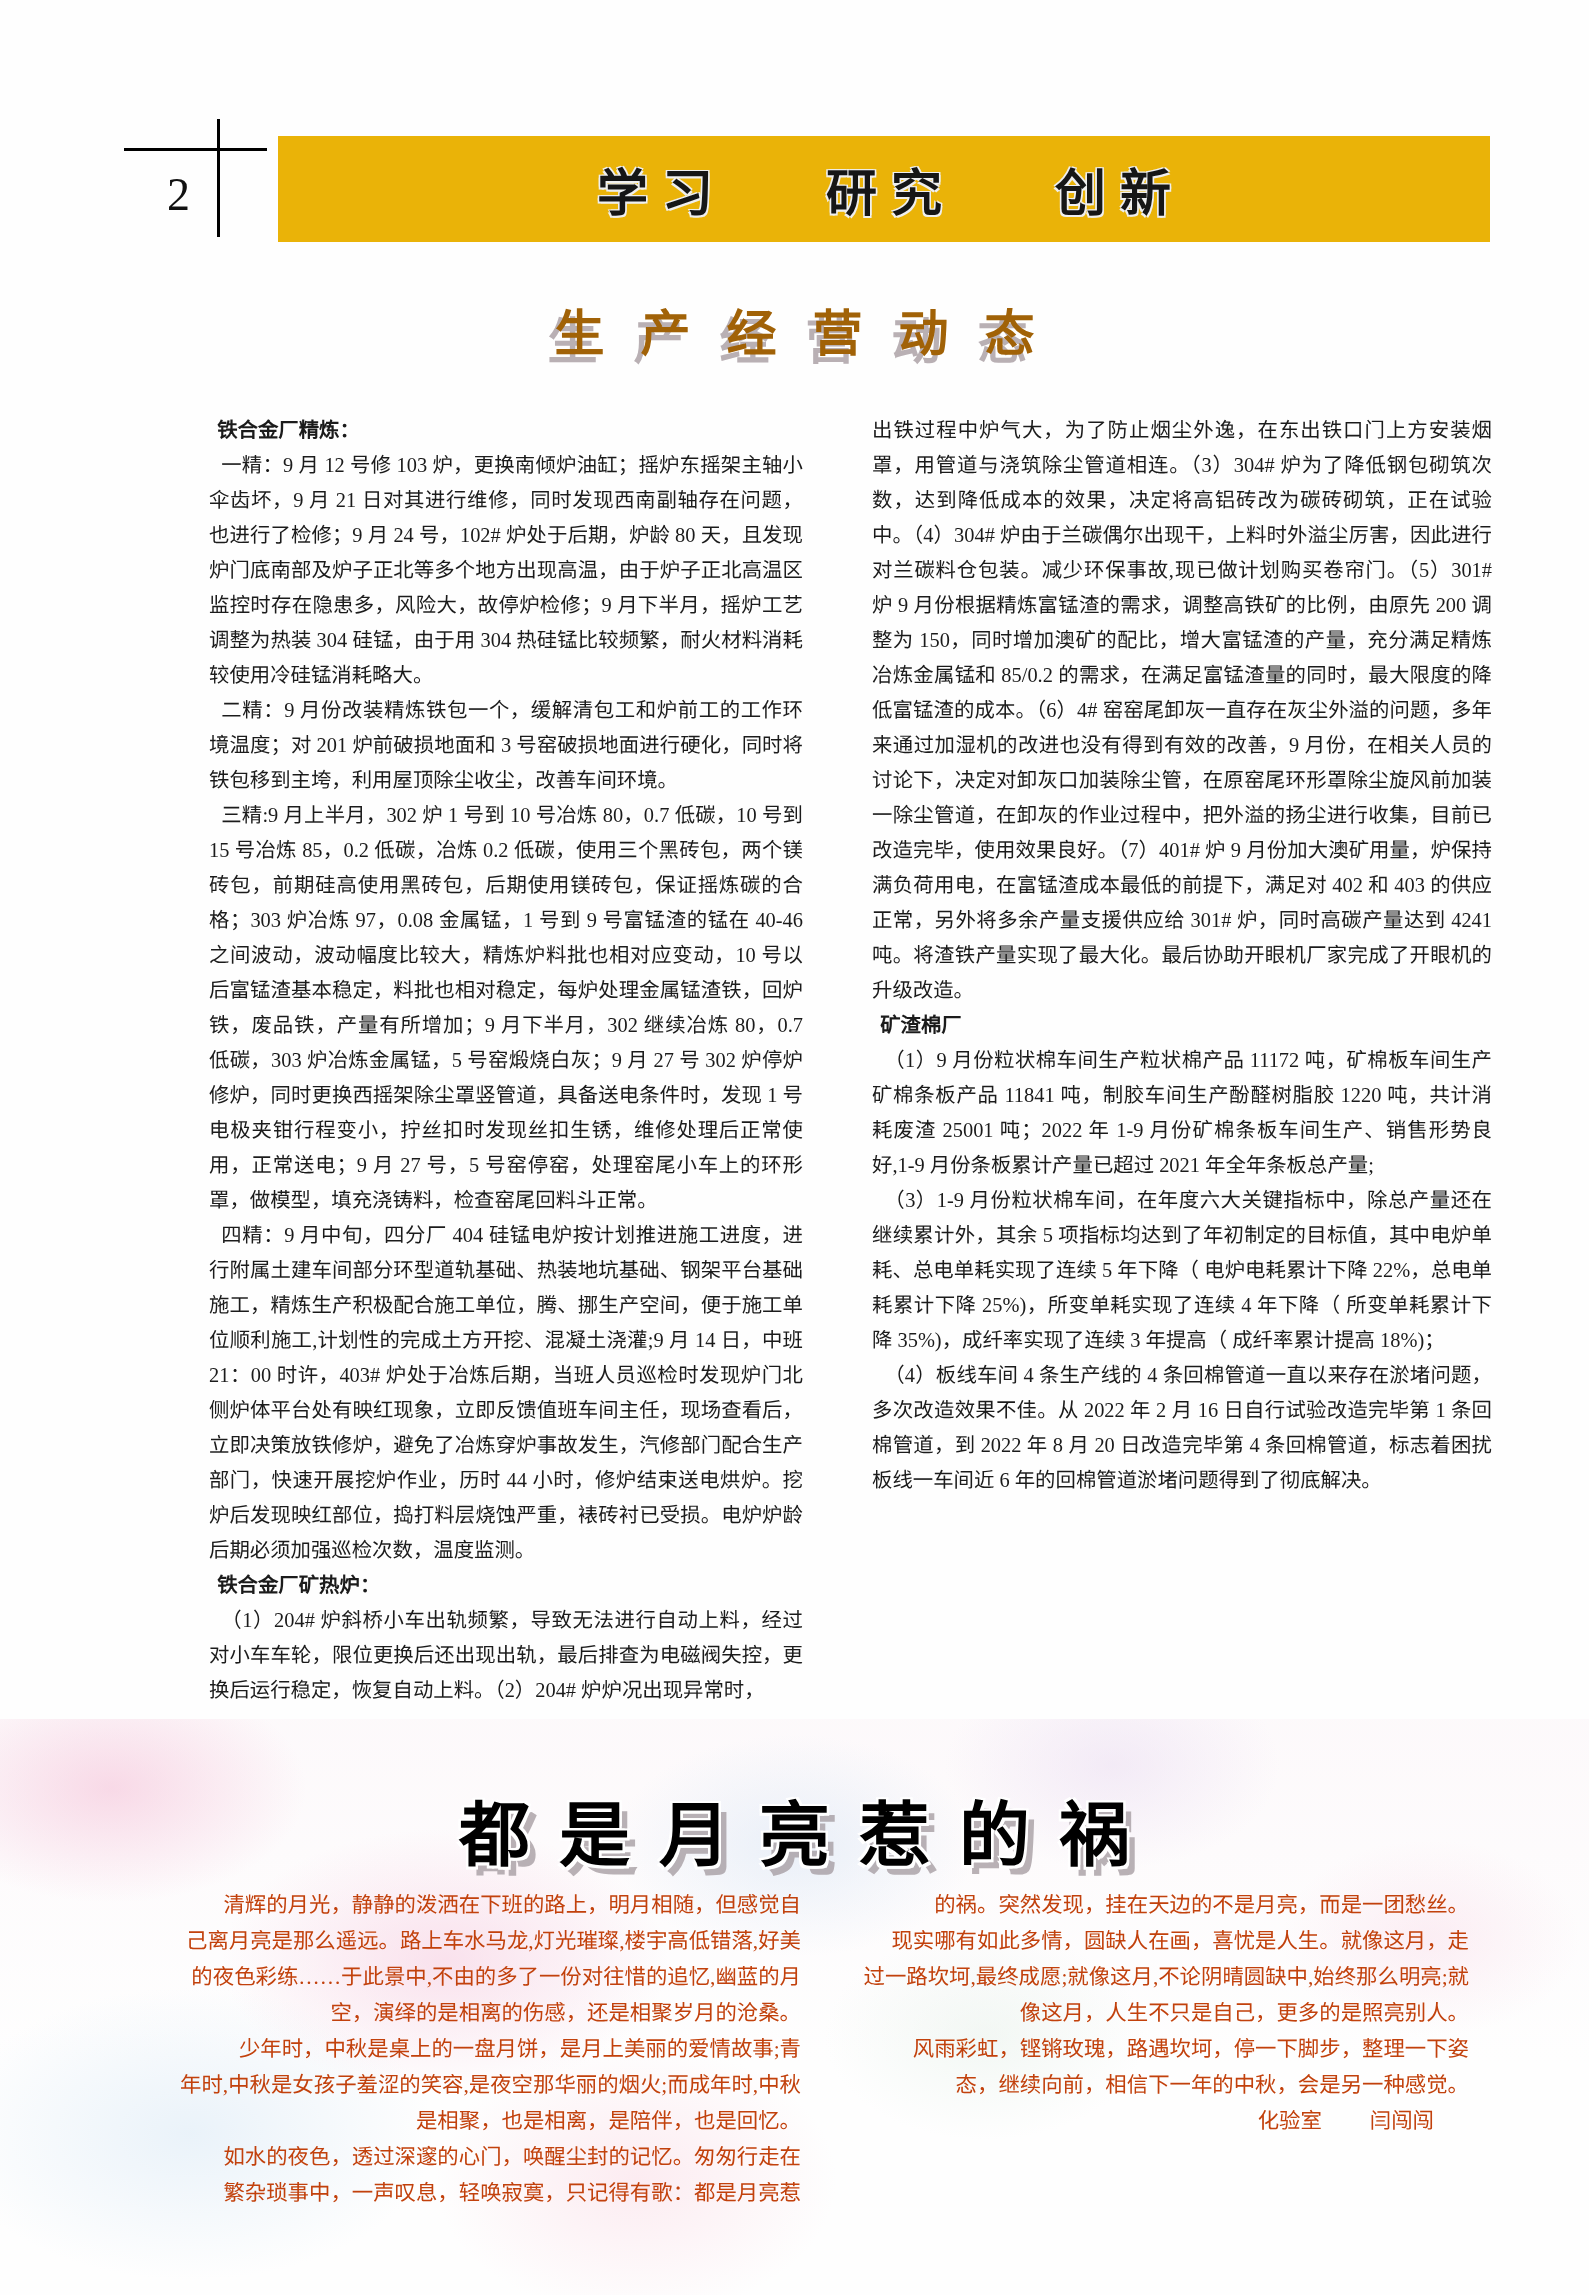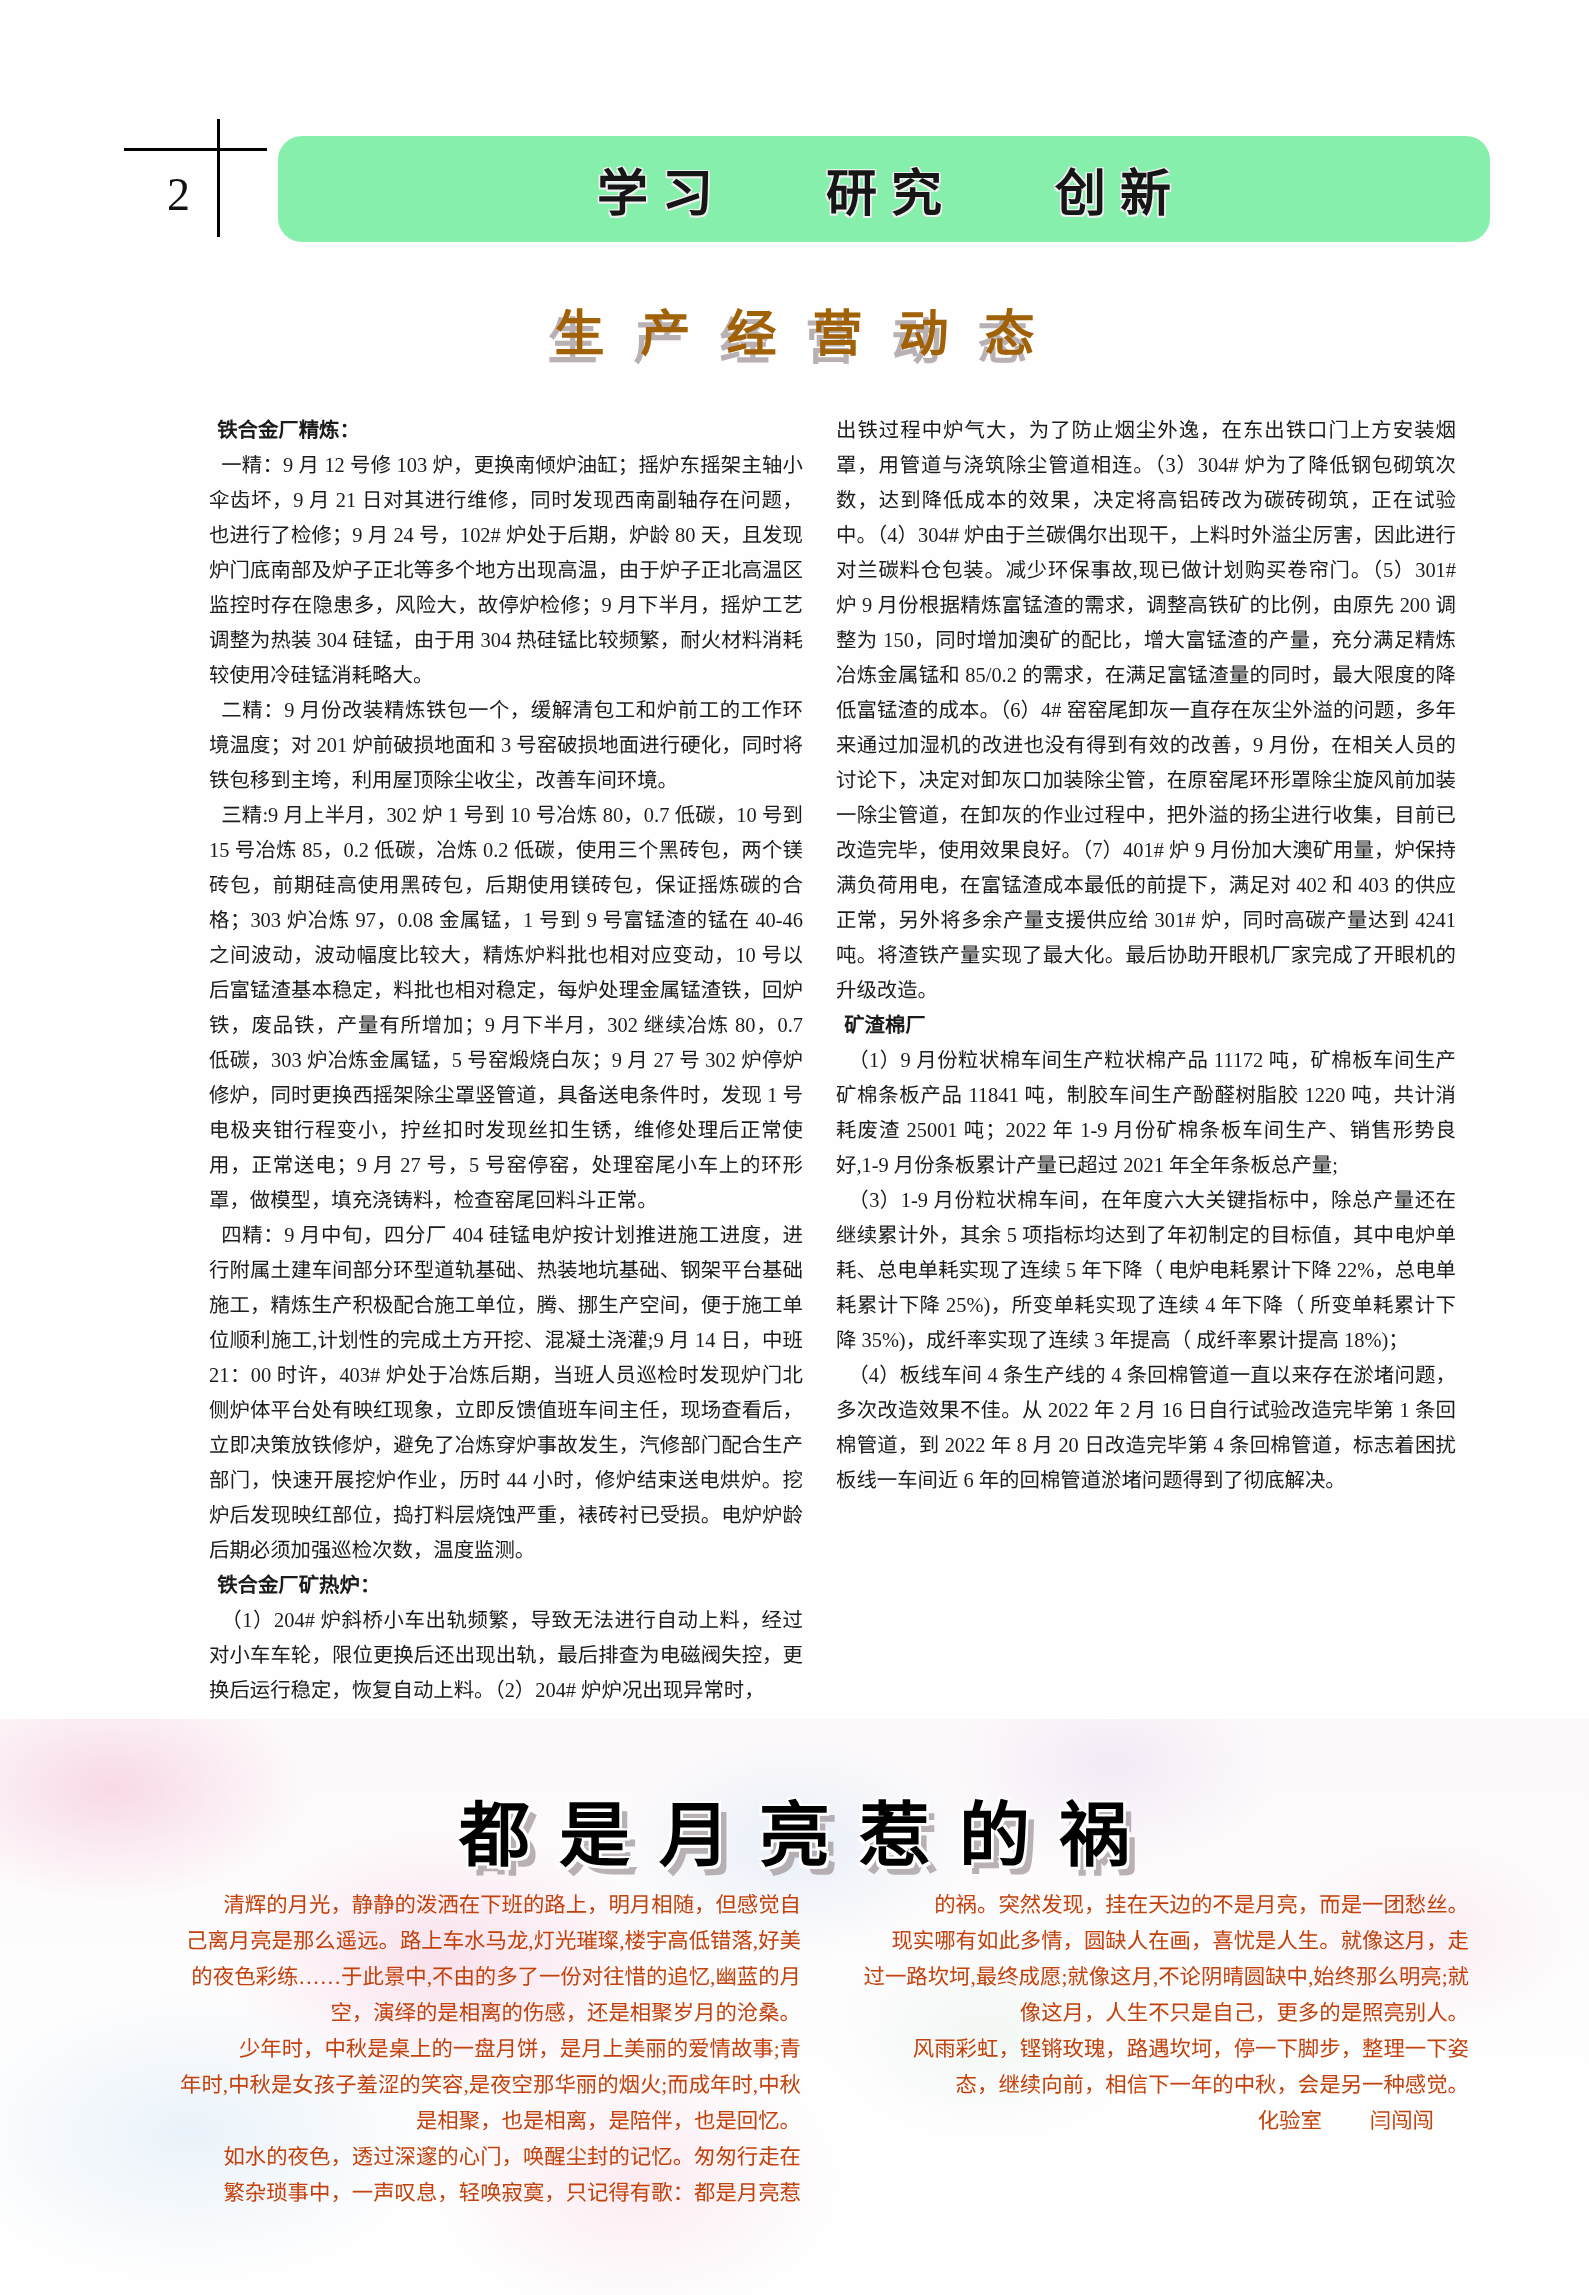--- a/index.html
+++ b/index.html
@@ -16,22 +16,22 @@
   .cropmark-h { position: absolute; left: 124px; top: 148px; width: 143px; height: 2.5px; background: #000; }
   .cropmark-v { position: absolute; left: 217px; top: 119px; width: 2.5px; height: 118px; background: #000; }
   .page-number {
     position: absolute; left: 167px; top: 168px;
     font-size: 46px; font-weight: 400; color: #111;
     font-family: "Liberation Serif", serif;
   }
   
   .banner {
     position: absolute; left: 278px; top: 136px; width: 1212px; height: 106px;
-    background: #86efac;
-    display: flex; align-items: center; justify-content: center; gap: 85px; border-radius: 24px;
+    background: #eab308;
+    display: flex; align-items: center; justify-content: center; gap: 85px;
   }
   .banner-word {
     font-family: "DejaVu Sans", "Liberation Sans", sans-serif;
     font-weight: bold; font-size: 51px; letter-spacing: 14px; text-indent: 14px;
     color: #161616;
     text-shadow: -1.5px -1.5px 0 #efefef, 1.5px -1.5px 0 #efefef, -1.5px 1.5px 0 #efefef, 1.5px 1.5px 0 #efefef;
   }
   
   .main-title {
     position: absolute; left: 0; top: 293px; width: 100%; margin: 0;
@@ -43,21 +43,21 @@
     text-shadow: -7px 8px 0 #b9b0b4;
   }
   
   .col {
     position: absolute; top: 413px;
     font-size: 20.4px; line-height: 35px;
     text-align: justify; text-justify: inter-character;
     color: #1b1b1b;
   }
   .col-left  { left: 209px;  width: 594px; }
-  .col-right { left: 836px; width: 620px; }
+  .col-right { left: 872px; width: 620px; }
   .col p { margin: 0; text-indent: 0.6em; }
   .col p.heading { font-weight: bold; text-indent: 0.4em; }
   .col p.flush { text-indent: 0; }
   
   .watercolor {
     position: absolute; left: 0; top: 1719px; width: 1589px; height: 576px;
     background:
       radial-gradient(ellipse 279px 164px at 7% 12%,  rgba(244,190,214,0.55), transparent 70%),
       radial-gradient(ellipse 319px 189px at 28% 42%, rgba(246,203,223,0.55), transparent 70%),
       radial-gradient(ellipse 259px 159px at 50% 22%, rgba(214,228,244,0.50), transparent 70%),

